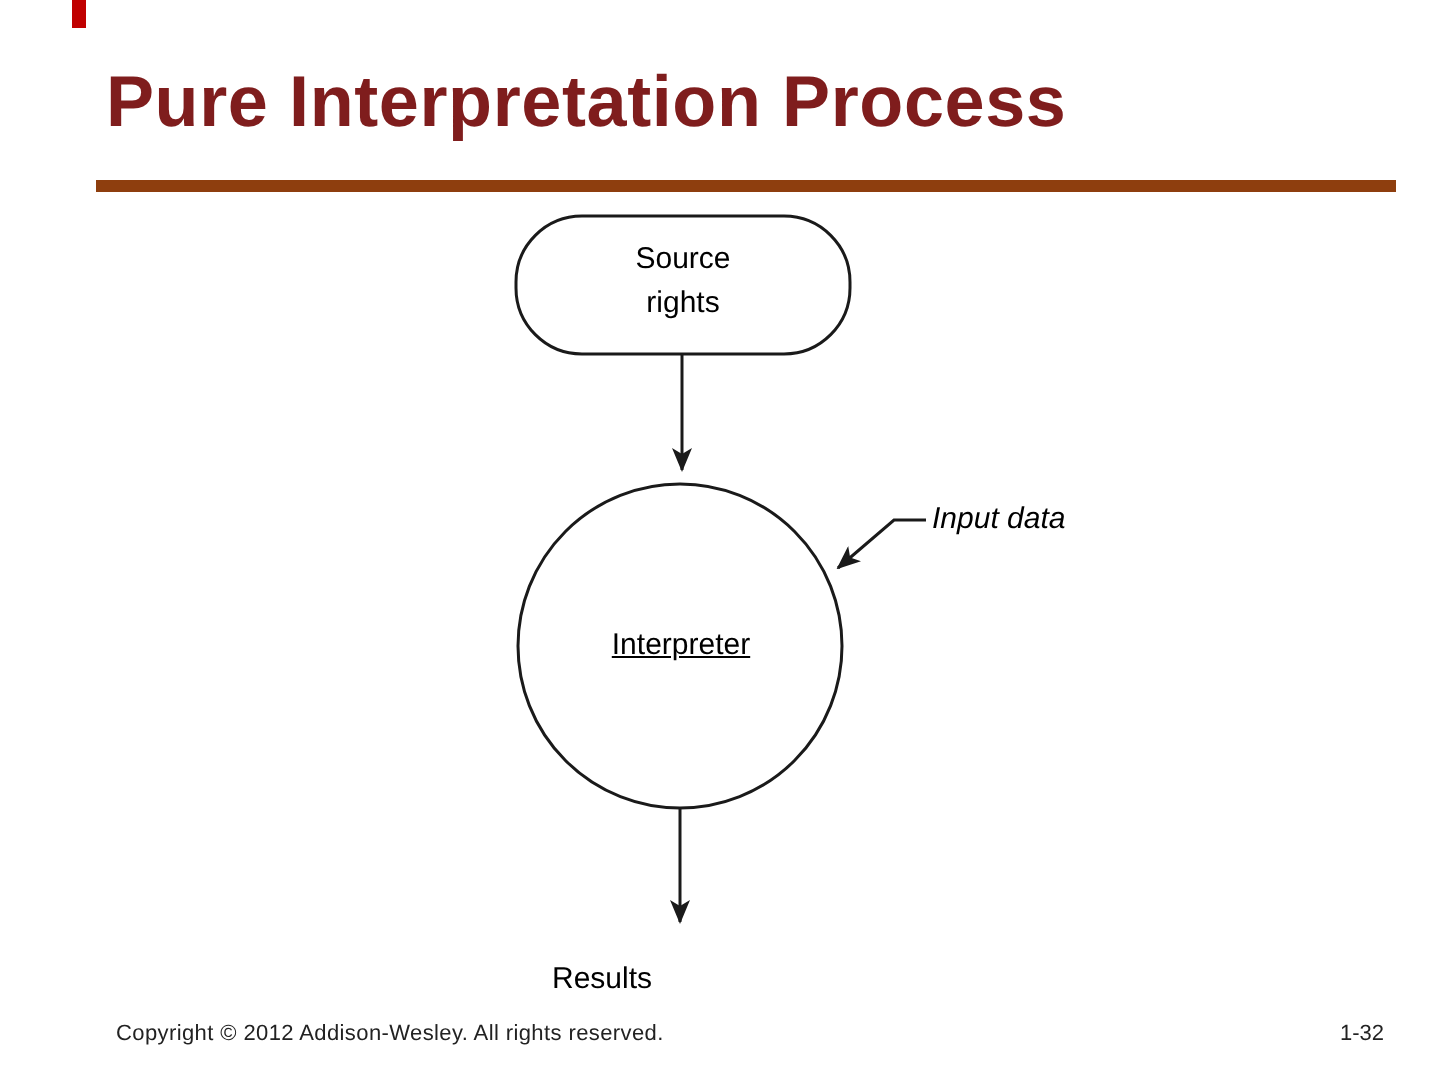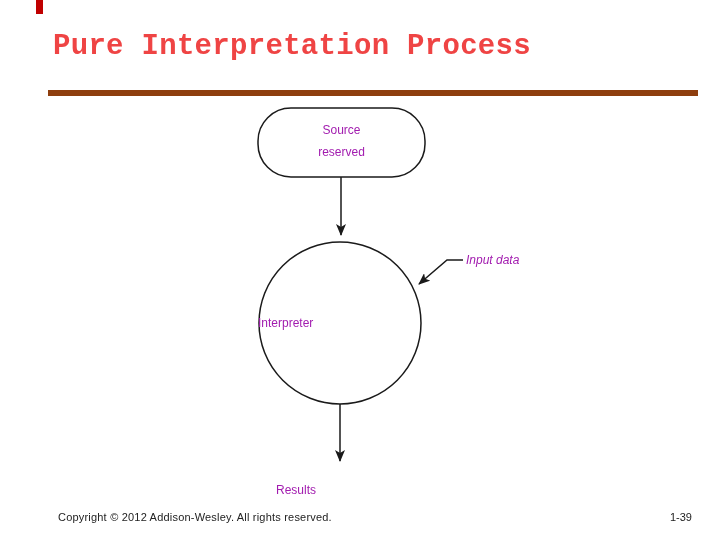--- a/index.html
+++ b/index.html
@@ -20,59 +20,60 @@
     left: 36px;
     top: 0;
     width: 7px;
     height: 14px;
     background: #C00000;
   }
   .slide-title {
     position: absolute;
     left: 53px;
     top: 30px;
-    font-size: 29px;
+    font-size: 36px;
     font-weight: 600;
     letter-spacing: 0.3px;
-    color: #ef4444;
+    color: #7f1d1d;
     white-space: nowrap;
-    font-family: Liberation Mono, monospace;
   }
   .title-rule {
     position: absolute;
     left: 48px;
     top: 90px;
     width: 650px;
     height: 6px;
     background: #8E3E0E;
   }
   .diagram-svg {
     position: absolute;
     left: 0;
     top: 0;
     width: 720px;
     height: 540px;
   }
   .diagram-label {
     position: absolute;
-    color: #a21caf;
-    font-size: 12px;
+    color: #000000;
+    font-size: 15px;
     line-height: 22px;
   }
   .source-label {
     left: 258px;
     top: 119px;
     width: 167px;
     text-align: center;
   }
   .interpreter-label {
     left: 258px;
     top: 314px;
     width: 165px;
+    text-align: center;
     line-height: 18px;
+    text-decoration: underline;
   }
   .input-data-label {
     left: 466px;
     top: 249px;
     white-space: nowrap;
     font-style: italic;
   }
   .results-label {
     left: 276px;
     top: 479px;
@@ -121,26 +122,26 @@
 
     <circle cx="340" cy="323" r="81" fill="#ffffff" stroke="#1A1A1A" stroke-width="1.5"></circle>
 
     <polyline points="463,260 447,260 419,284" fill="none" stroke="#1A1A1A" stroke-width="1.5" marker-end="url(#arrowhead)"></polyline>
 
     <line x1="340" y1="404" x2="340" y2="461" stroke="#1A1A1A" stroke-width="1.5" marker-end="url(#arrowhead)"></line>
   </svg>
 
   <div class="diagram-label source-label">
     <div>Source</div>
-    <div>reserved</div>
+    <div>rights</div>
   </div>
 
   <div class="diagram-label interpreter-label">Interpreter</div>
 
   <div class="diagram-label input-data-label">Input data</div>
 
   <div class="diagram-label results-label">Results</div>
 
   <div class="footer-copyright">Copyright © 2012 Addison-Wesley. All rights reserved.</div>
 
-  <div class="footer-page">1-39</div>
+  <div class="footer-page">1-32</div>
 
 </div>
 
 </body></html>

